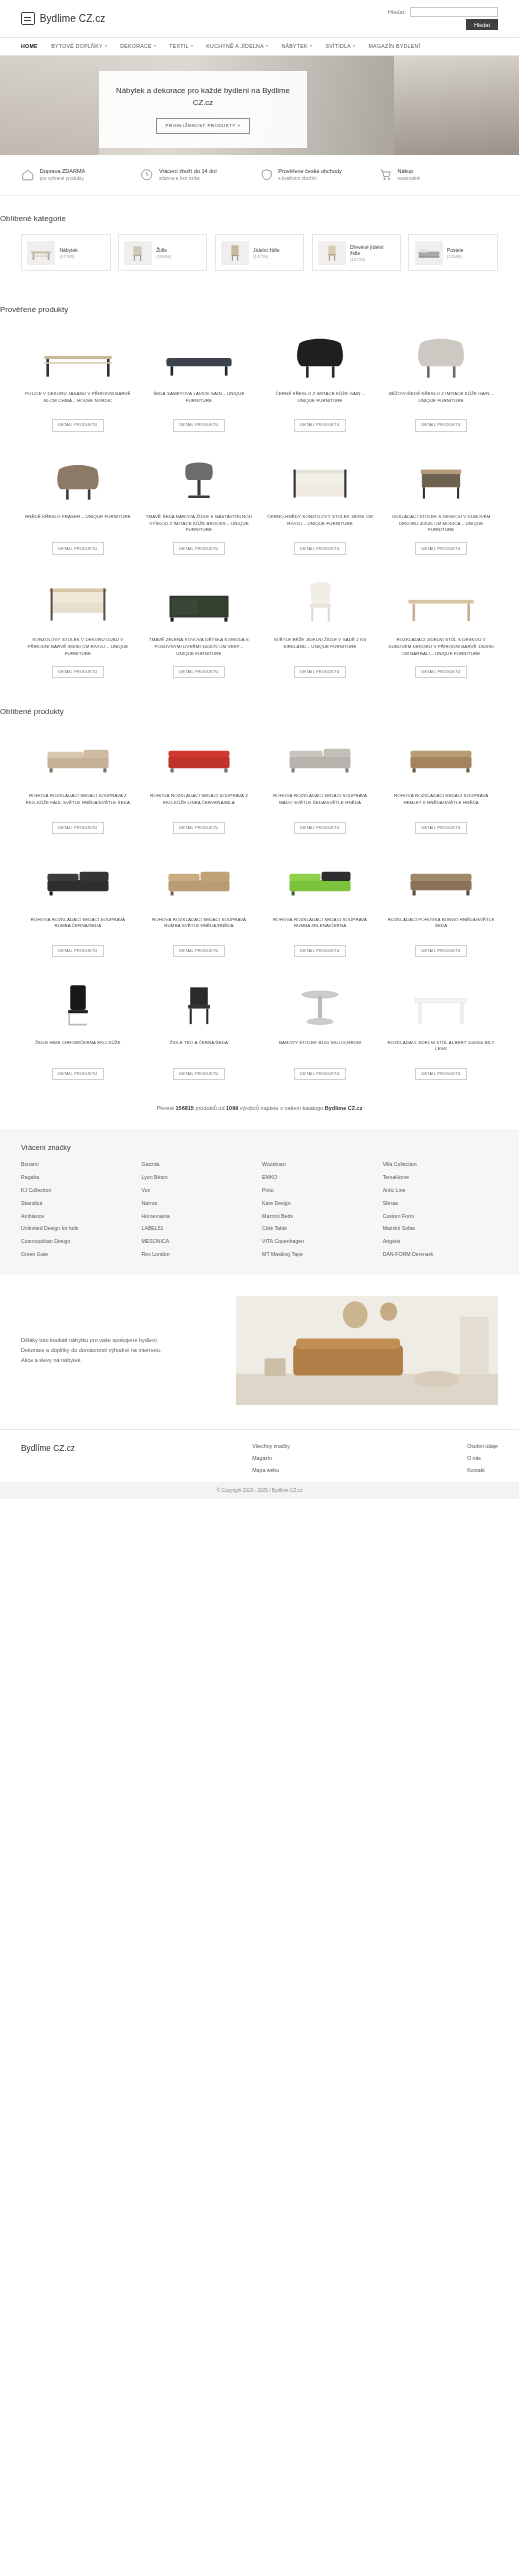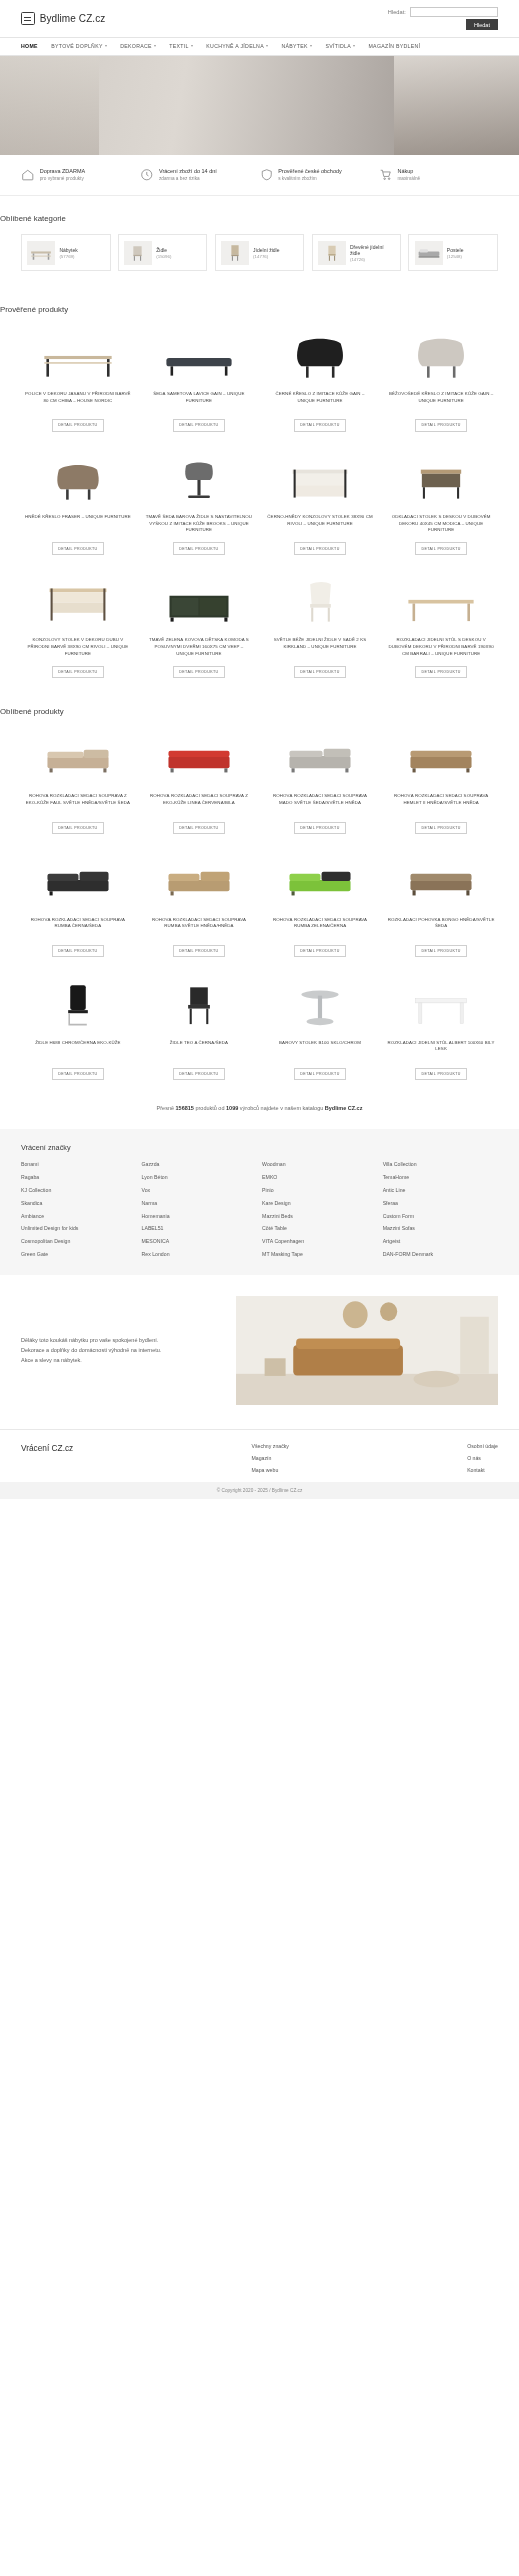--- a/index.html
+++ b/index.html
@@ -350,20 +350,24 @@
       <i class="caret"></i>
     </div>
   <div class="nav-item">
       <span>MAGAZÍN BYDLENÍ</span>
     </div>
 </div>
 
 <div class="hero">
   <div class="blur-strip2"></div>
   <div class="blur-strip"></div>
+  <div class="hero-card">
+    <h1>Nábytek a dekorace pro každé bydlení na Bydlime CZ.cz</h1>
+    <button class="hero-btn">PROHLÍŽENOST PRODUKTY »</button>
+  </div>
 </div>
 
 <div class="features">
   <div class="feature">
     <span class="ic">
       <svg width="13.5" height="13.5" viewBox="0 0 24 24" fill="none" stroke="#6c6c6c" stroke-width="1.2">
           <path d="M3 11l9-7 9 7v9a1 1 0 0 1-1 1H4a1 1 0 0 1-1-1z"></path>
         </svg>
     </span>
     <span>
@@ -860,21 +864,21 @@
       <ellipse cx="420" cy="160" rx="48" ry="16" fill="#d8cdbb"></ellipse>
       <rect x="60" y="120" width="44" height="34" fill="#cdbfa7"></rect>
       <circle cx="250" cy="36" r="26" fill="#cbb590"></circle>
       <circle cx="320" cy="30" r="18" fill="#c3ab84"></circle>
       <rect x="470" y="40" width="60" height="110" fill="#e4ded2"></rect>
     </svg>
   </div>
 </div>
 
 <div class="footer">
-  <div class="fbrand">Vrácení CZ.cz</div>
+  <div class="fbrand">Bydlíme CZ.cz</div>
   <div class="fcol">
     <span>Všechny značky</span>
     <span>Magazín</span>
     <span>Mapa webu</span>
   </div>
   <div class="fcol">
     <span>Osobní údaje</span>
     <span>O nás</span>
     <span>Kontakt</span>
   </div>

